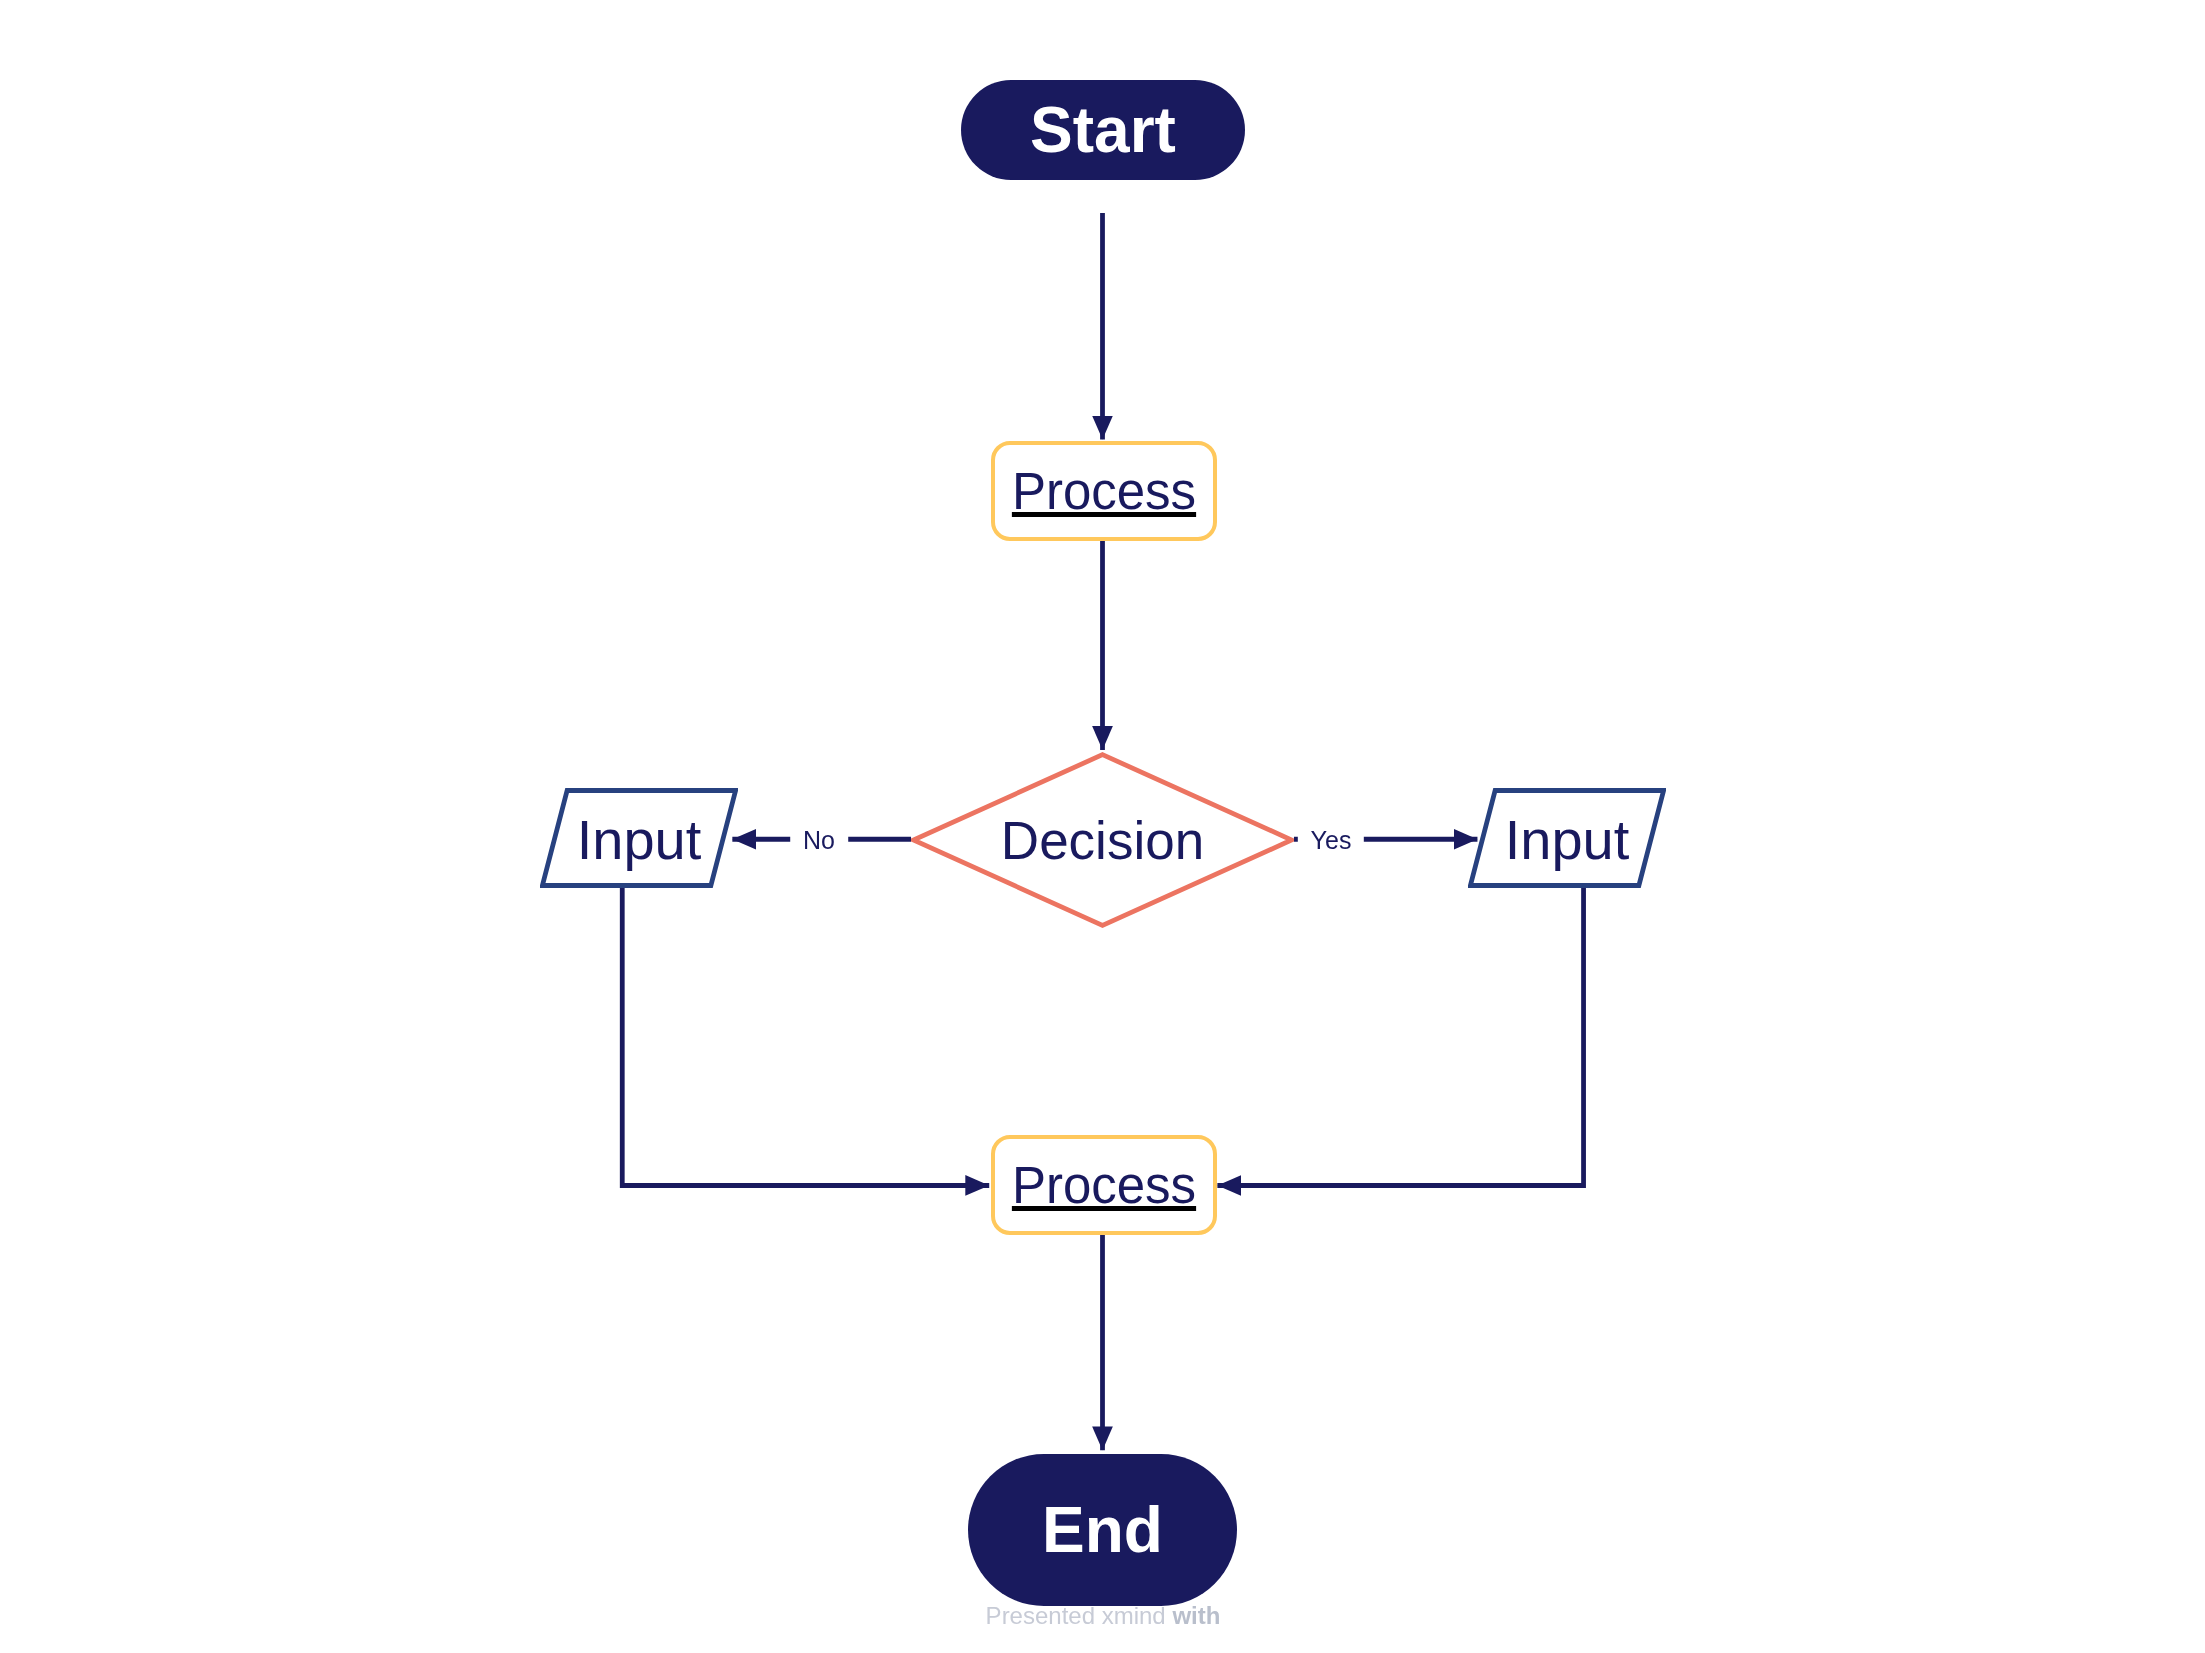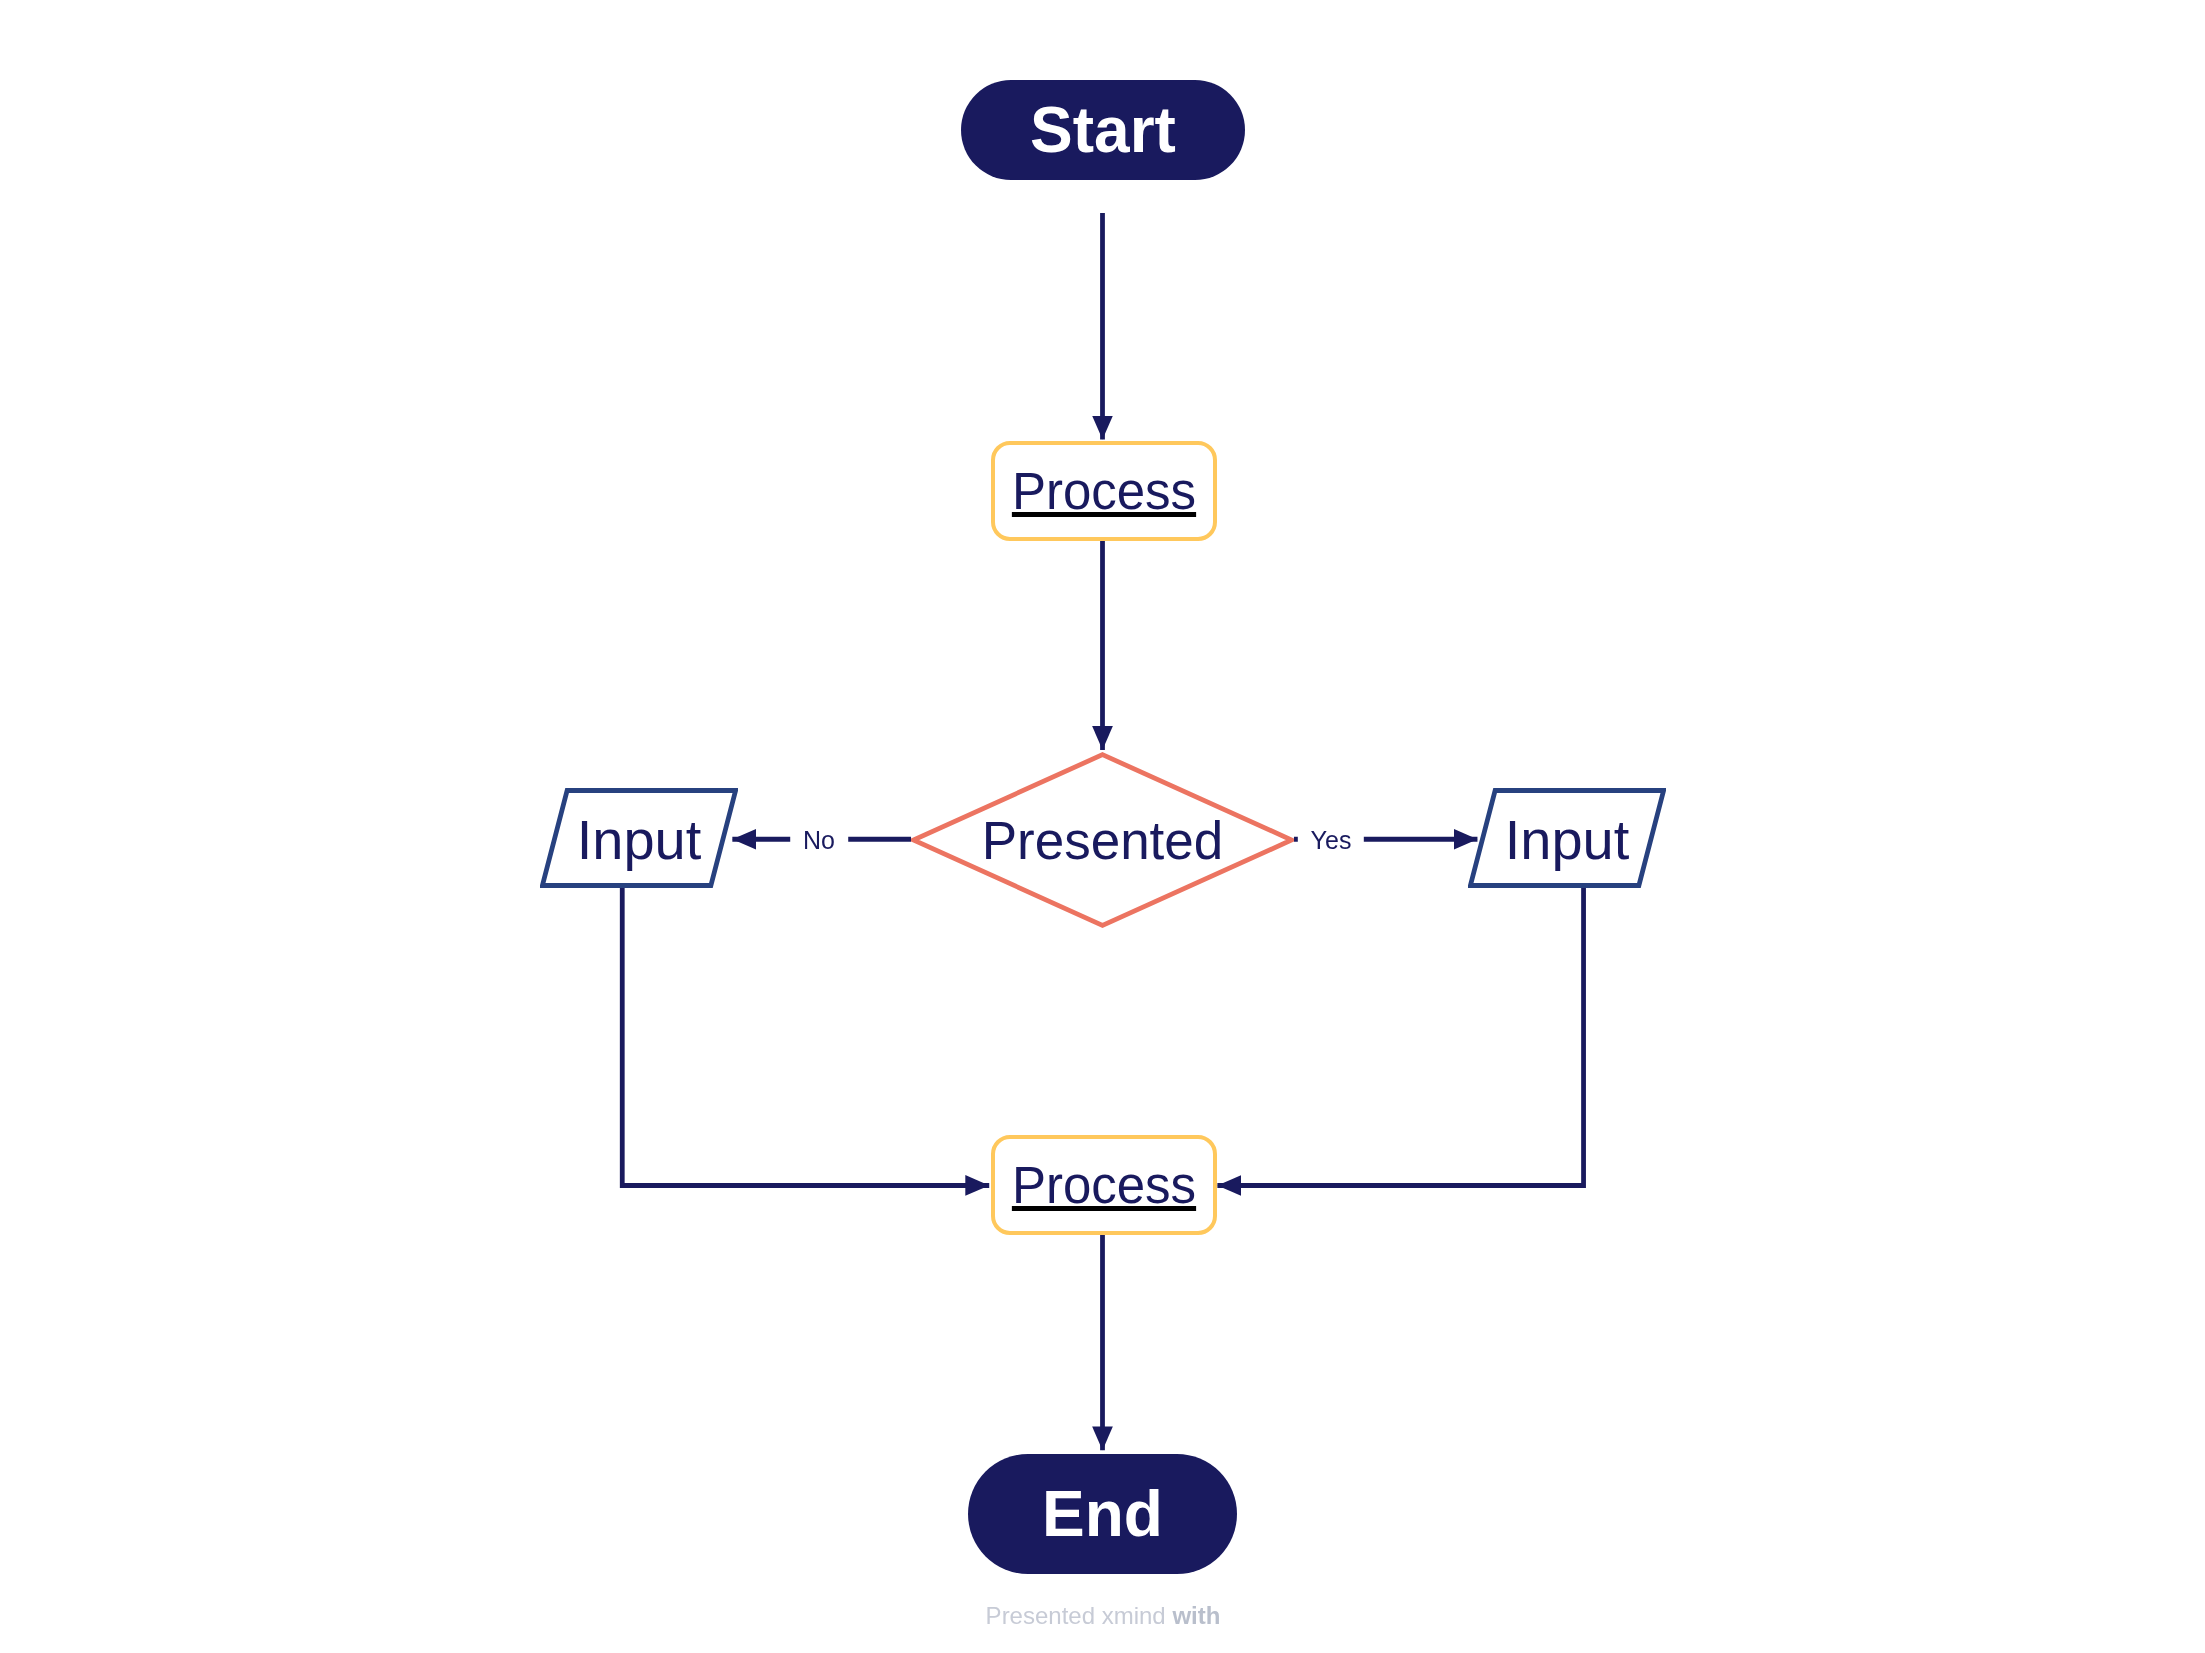--- a/index.html
+++ b/index.html
@@ -38,21 +38,21 @@
     background: #191A5E;
     border-radius: 797px;
   }
   .terminator .label {
     color: #ffffff;
     font-size: 64px;
     font-weight: 700;
     letter-spacing: 0px;
   }
   #node-start  { left: 961px; top: 80px;  width: 284px; height: 100px; }
-  #node-end    { left: 968px; top: 1454px; width: 269px; height: 120px; }
+  #node-end    { left: 968px; top: 1454px; width: 269px; height: 152px; }
   
   .process {
     background: #ffffff;
     border: 4.8px solid #FFC85C;
     border-radius: 19px;
     text-decoration: underline;
   }
   .process .label {
     color: #191A5E;
     font-size: 51px;
@@ -133,21 +133,21 @@
   </div>
 
   <div class="node process" id="node-process-top">
     <span class="label">Process</span>
   </div>
 
   <div class="node" id="node-decision">
     <svg class="shape-svg" width="383" height="176" viewBox="0 0 480 220">
       <polygon points="240,3 477,110 240,217 3,110" fill="#ffffff" stroke="#EC7461" stroke-width="6"></polygon>
     </svg>
-    <span class="label">Presented</span>
+    <span class="label">Decision</span>
   </div>
 
   <div class="node io-node" id="node-input-left">
     <svg class="shape-svg" width="198" height="100" viewBox="0 0 248 125">
       <polygon points="34,3 245,3 214,122 3,122" fill="#ffffff" stroke="#27417F" stroke-width="6"></polygon>
     </svg>
     <span class="label">Input</span>
   </div>
 
   <div class="node io-node" id="node-input-right">

